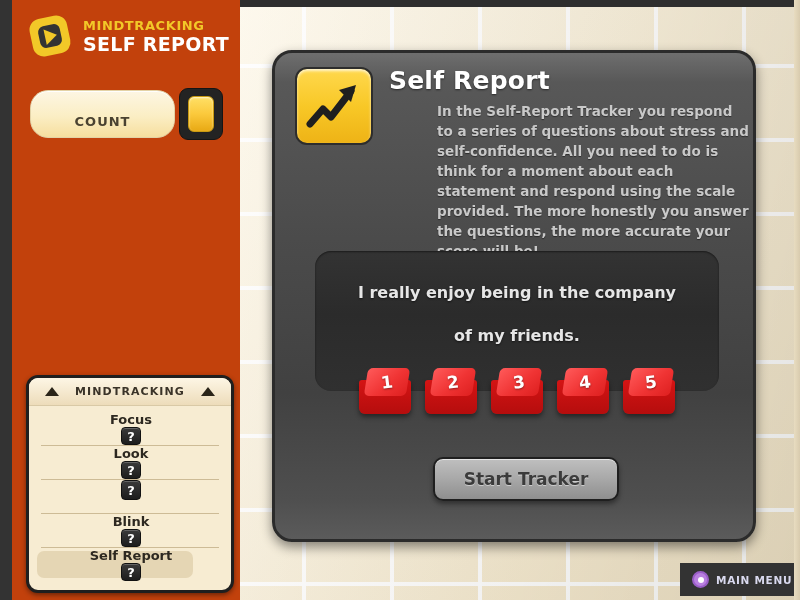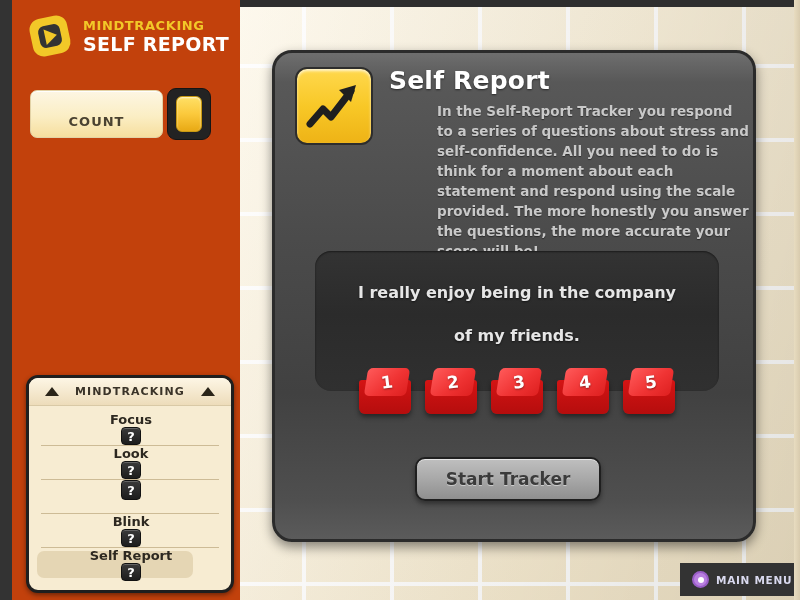--- a/index.html
+++ b/index.html
@@ -63,21 +63,21 @@
   .brand-top {
     color: #f2c828; font-size: 13px; font-weight: bold; letter-spacing: 0.6px;
   }
   .brand-bottom {
     color: #fff; font-size: 19px; font-weight: bold; letter-spacing: 0.3px; margin-top: 3px;
   }
 
   
   .count-row { position: absolute; left: 18px; top: 90px; display: flex; align-items: stretch; }
   .count-btn {
-    width: 133px; height: 48px; border-radius: 7px;
+    width: 145px; height: 48px; border-radius: 18px;
     background: linear-gradient(to bottom, #fdf6e3 0%, #fbeec4 55%, #f6de9e 100%);
     border: 1px solid #e3d2a6;
     display: flex; align-items: flex-end; justify-content: center;
     padding-bottom: 8px;
     box-shadow: inset 0 1px 0 rgba(255,255,255,0.9);
   }
   .count-btn span { font-size: 13px; font-weight: bold; color: #4a4231; letter-spacing: 1px; }
   .count-chip-wrap {
     margin-left: 4px; width: 44px; height: 52px; margin-top: -2px;
     background: #232323; border-radius: 9px;
@@ -208,21 +208,21 @@
     display: flex; align-items: center; justify-content: center;
   }
   .key .top span {
     color: #fff; font-size: 17px; font-weight: bold;
     transform: skewX(9deg) rotate(-7deg);
     text-shadow: 0 1px 2px rgba(0,0,0,0.4);
   }
 
   
   .start-btn {
-    position: absolute; left: 140px; top: 404px; width: 186px; height: 44px;
+    position: absolute; left: 158px; top: 404px; width: 186px; height: 44px;
     border-radius: 10px;
     background: linear-gradient(to bottom, #bfbfbf 0%, #a8a8a8 50%, #8f8f8f 100%);
     border: 2px solid #1f1f1f;
     display: flex; align-items: center; justify-content: center;
     box-shadow: inset 0 1px 0 rgba(255,255,255,0.6), 0 3px 5px rgba(0,0,0,0.4);
   }
   .start-btn span {
     color: #3b3b3b; font-size: 17px; font-weight: bold;
     text-shadow: 0 1px 0 rgba(255,255,255,0.45);
   }

